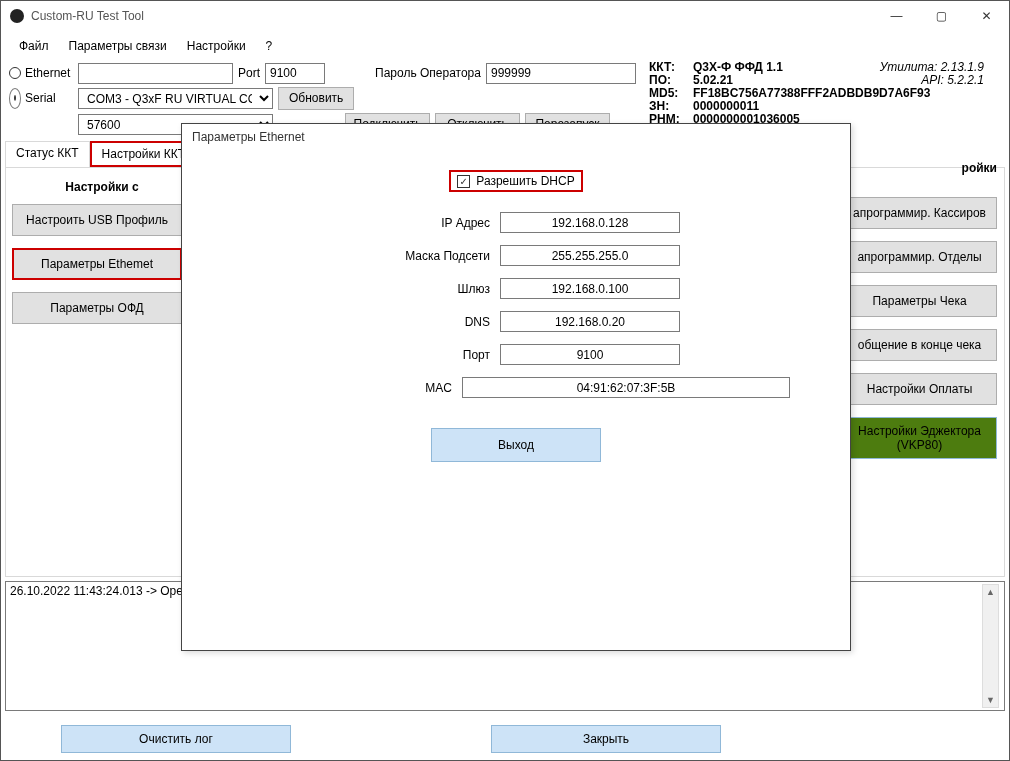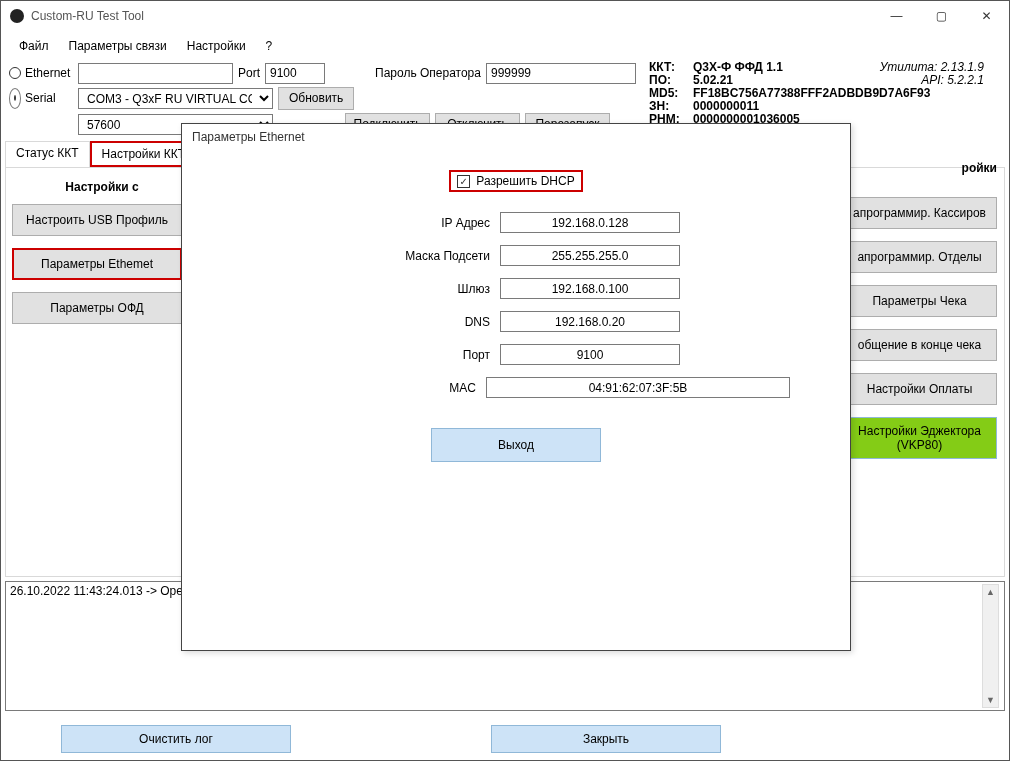--- a/index.html
+++ b/index.html
@@ -38,25 +38,25 @@
   .dlg-body { padding: 20px 60px; }
   .dlg-top { display: flex; gap: 180px; margin-bottom: 20px; }
   .dlg-btn { border: 1px solid #adadad; background: #e1e1e1; width: 160px; height: 30px; display: flex; align-items: center; justify-content: center; }
   .dlg-btn.hl { border: 2px solid #c00; }
   .chkrow { display: flex; justify-content: center; align-items: center; margin-bottom: 20px; }
   .chkbox { border: 2px solid #c00; padding: 2px 6px; display: inline-flex; align-items: center; gap: 6px; }
   .ck { width: 13px; height: 13px; border: 1px solid #333; display: inline-flex; align-items: center; justify-content: center; font-size: 10px; color: #333; }
   .fld { display: flex; align-items: center; justify-content: flex-end; gap: 10px; margin: 12px 0; }
   .fld label { text-align: right; width: 140px; }
   .fld input { width: 180px; border: 1px solid #7a7a7a; padding: 2px 4px; height: 21px; text-align: center; }
-  .fld input.wide { width: 304px; }
+  .fld input.wide { width: 328px; }
   .exit { margin: 30px auto 0; width: 170px; height: 34px; border: 1px solid #90b8d8; background: #cde3f7; display: flex; align-items: center; justify-content: center; }
   .rtcol { position: absolute; right: 12px; top: 160px; width: 155px; display: flex; flex-direction: column; gap: 12px; }
   .rt-head { text-align: right; font-weight: bold; padding-bottom: 10px; }
-  .btn-blue { background: #84cc16; border: 1px solid #90b8d8; height: 42px; display: flex; align-items: center; justify-content: center; text-align: center; padding: 0 4px; }
+  .btn-blue { background: #4d7c0f; border: 1px solid #90b8d8; height: 42px; display: flex; align-items: center; justify-content: center; text-align: center; padding: 0 4px; }
 </style>
 </head>
 <body>
 
 <div class="titlebar">
   <svg class="icon" viewBox="0 0 16 16">
       <circle cx="8" cy="8" r="7" fill="#222"></circle>
     </svg>
   <span class="title">Custom-RU Test Tool</span>
   <div class="winbtns">

